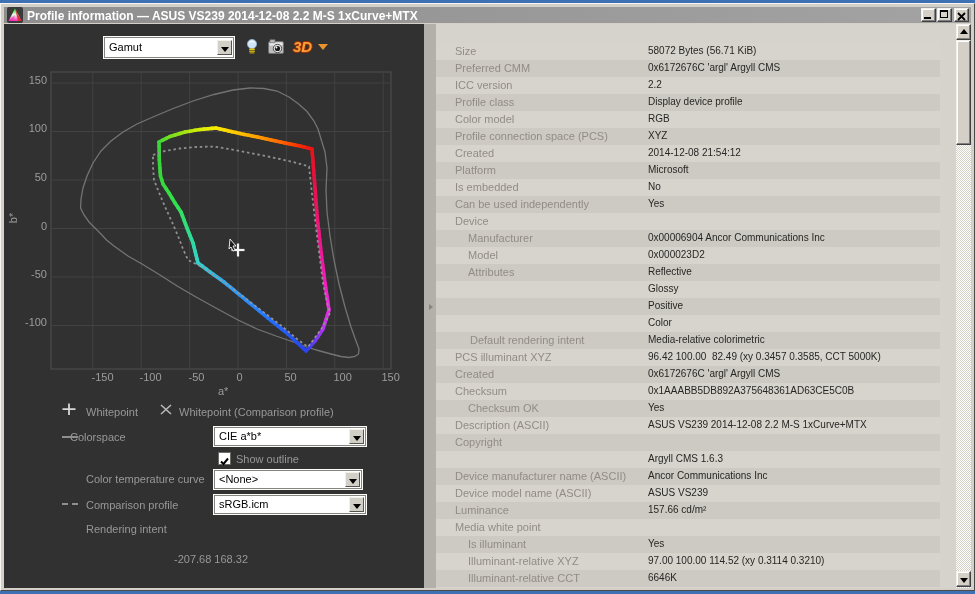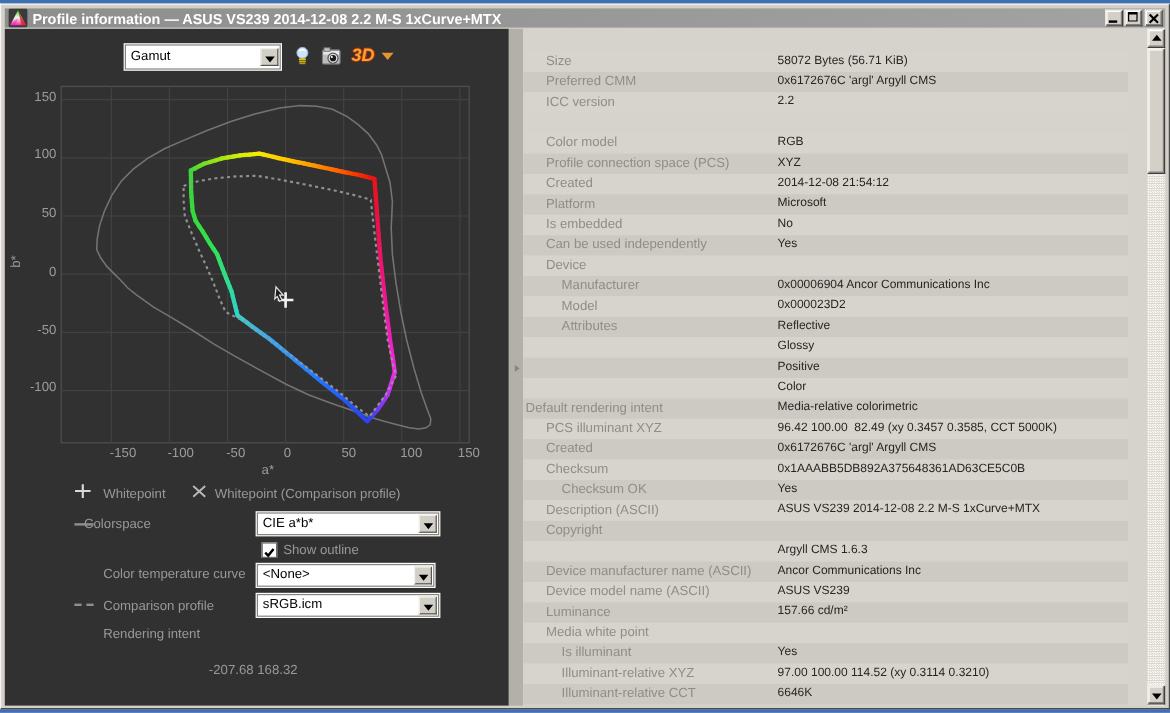--- a/index.html
+++ b/index.html
@@ -319,20 +319,24 @@
         <span class="val">58072 Bytes (56.71 KiB)</span>
       </div>
 <div class="row alt" style="top:36px">
         <span class="lab" style="left:19px">Preferred CMM</span>
         <span class="val">0x6172676C 'argl' Argyll CMS</span>
       </div>
 <div class="row" style="top:53px">
         <span class="lab" style="left:19px">ICC version</span>
         <span class="val">2.2</span>
       </div>
+<div class="row alt" style="top:70px">
+        <span class="lab" style="left:19px">Profile class</span>
+        <span class="val">Display device profile</span>
+      </div>
 <div class="row" style="top:87px">
         <span class="lab" style="left:19px">Color model</span>
         <span class="val">RGB</span>
       </div>
 <div class="row alt" style="top:104px">
         <span class="lab" style="left:19px">Profile connection space (PCS)</span>
         <span class="val">XYZ</span>
       </div>
 <div class="row" style="top:121px">
         <span class="lab" style="left:19px">Created</span>
@@ -372,21 +376,21 @@
       </div>
 <div class="row alt" style="top:274px">
         <span class="lab" style="left:32px"></span>
         <span class="val">Positive</span>
       </div>
 <div class="row" style="top:291px">
         <span class="lab" style="left:32px"></span>
         <span class="val">Color</span>
       </div>
 <div class="row alt" style="top:308px">
-        <span class="lab" style="left:2px">Default rendering intent</span>
+        <span class="lab" style="left:34px">Default rendering intent</span>
         <span class="val">Media-relative colorimetric</span>
       </div>
 <div class="row" style="top:325px">
         <span class="lab" style="left:19px">PCS illuminant XYZ</span>
         <span class="val">96.42 100.00&nbsp; 82.49 (xy 0.3457 0.3585, CCT 5000K)</span>
       </div>
 <div class="row alt" style="top:342px">
         <span class="lab" style="left:19px">Created</span>
         <span class="val">0x6172676C 'argl' Argyll CMS</span>
       </div>

